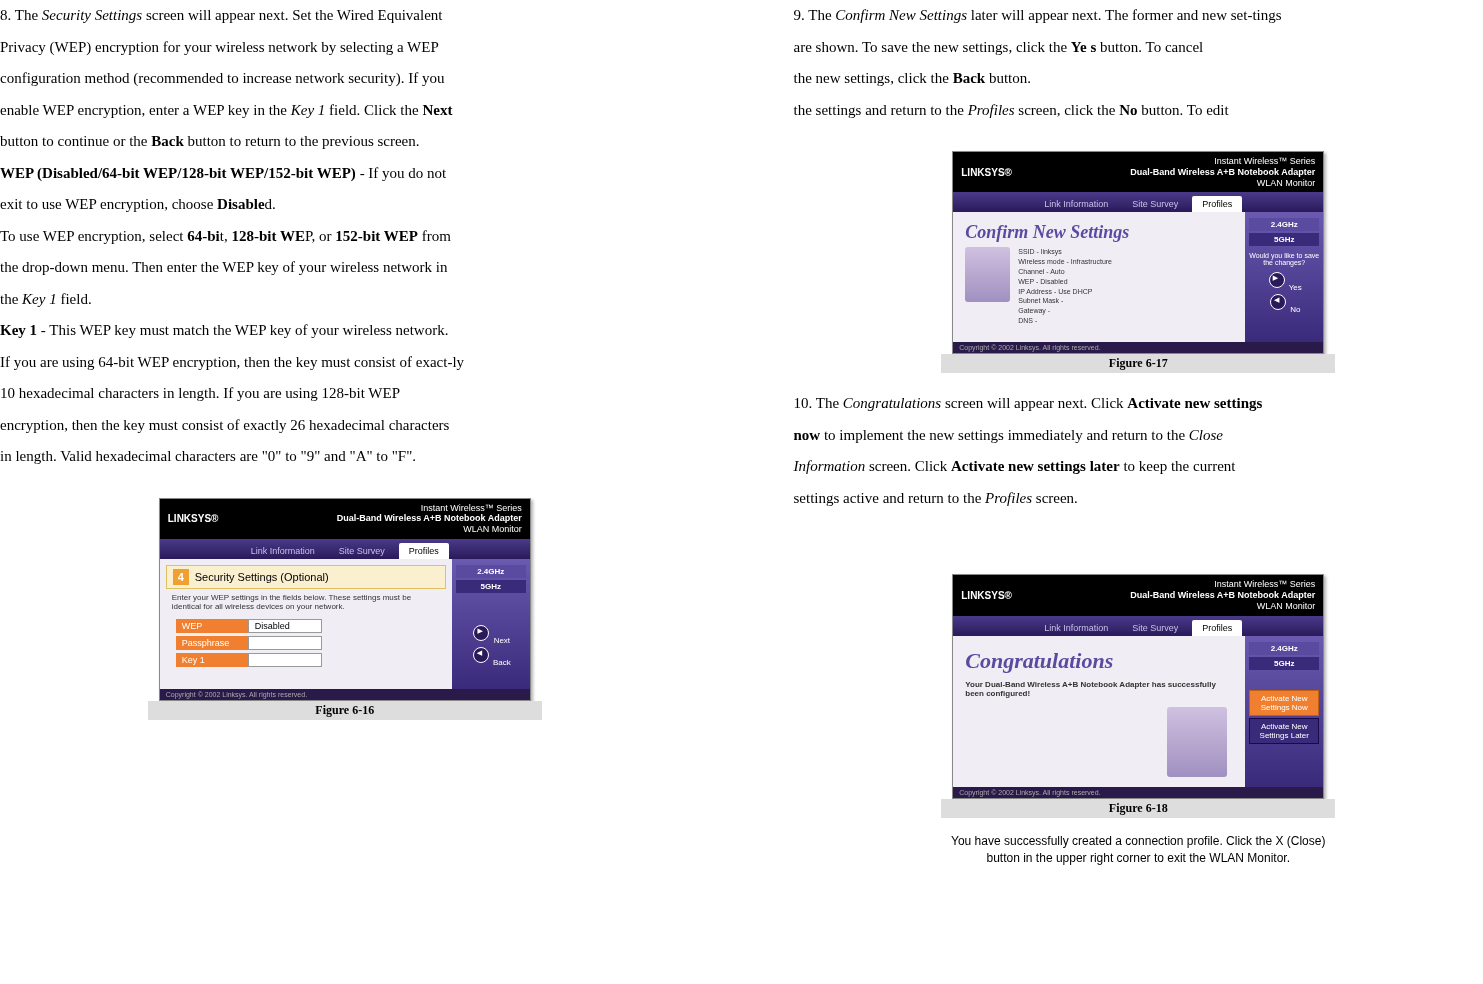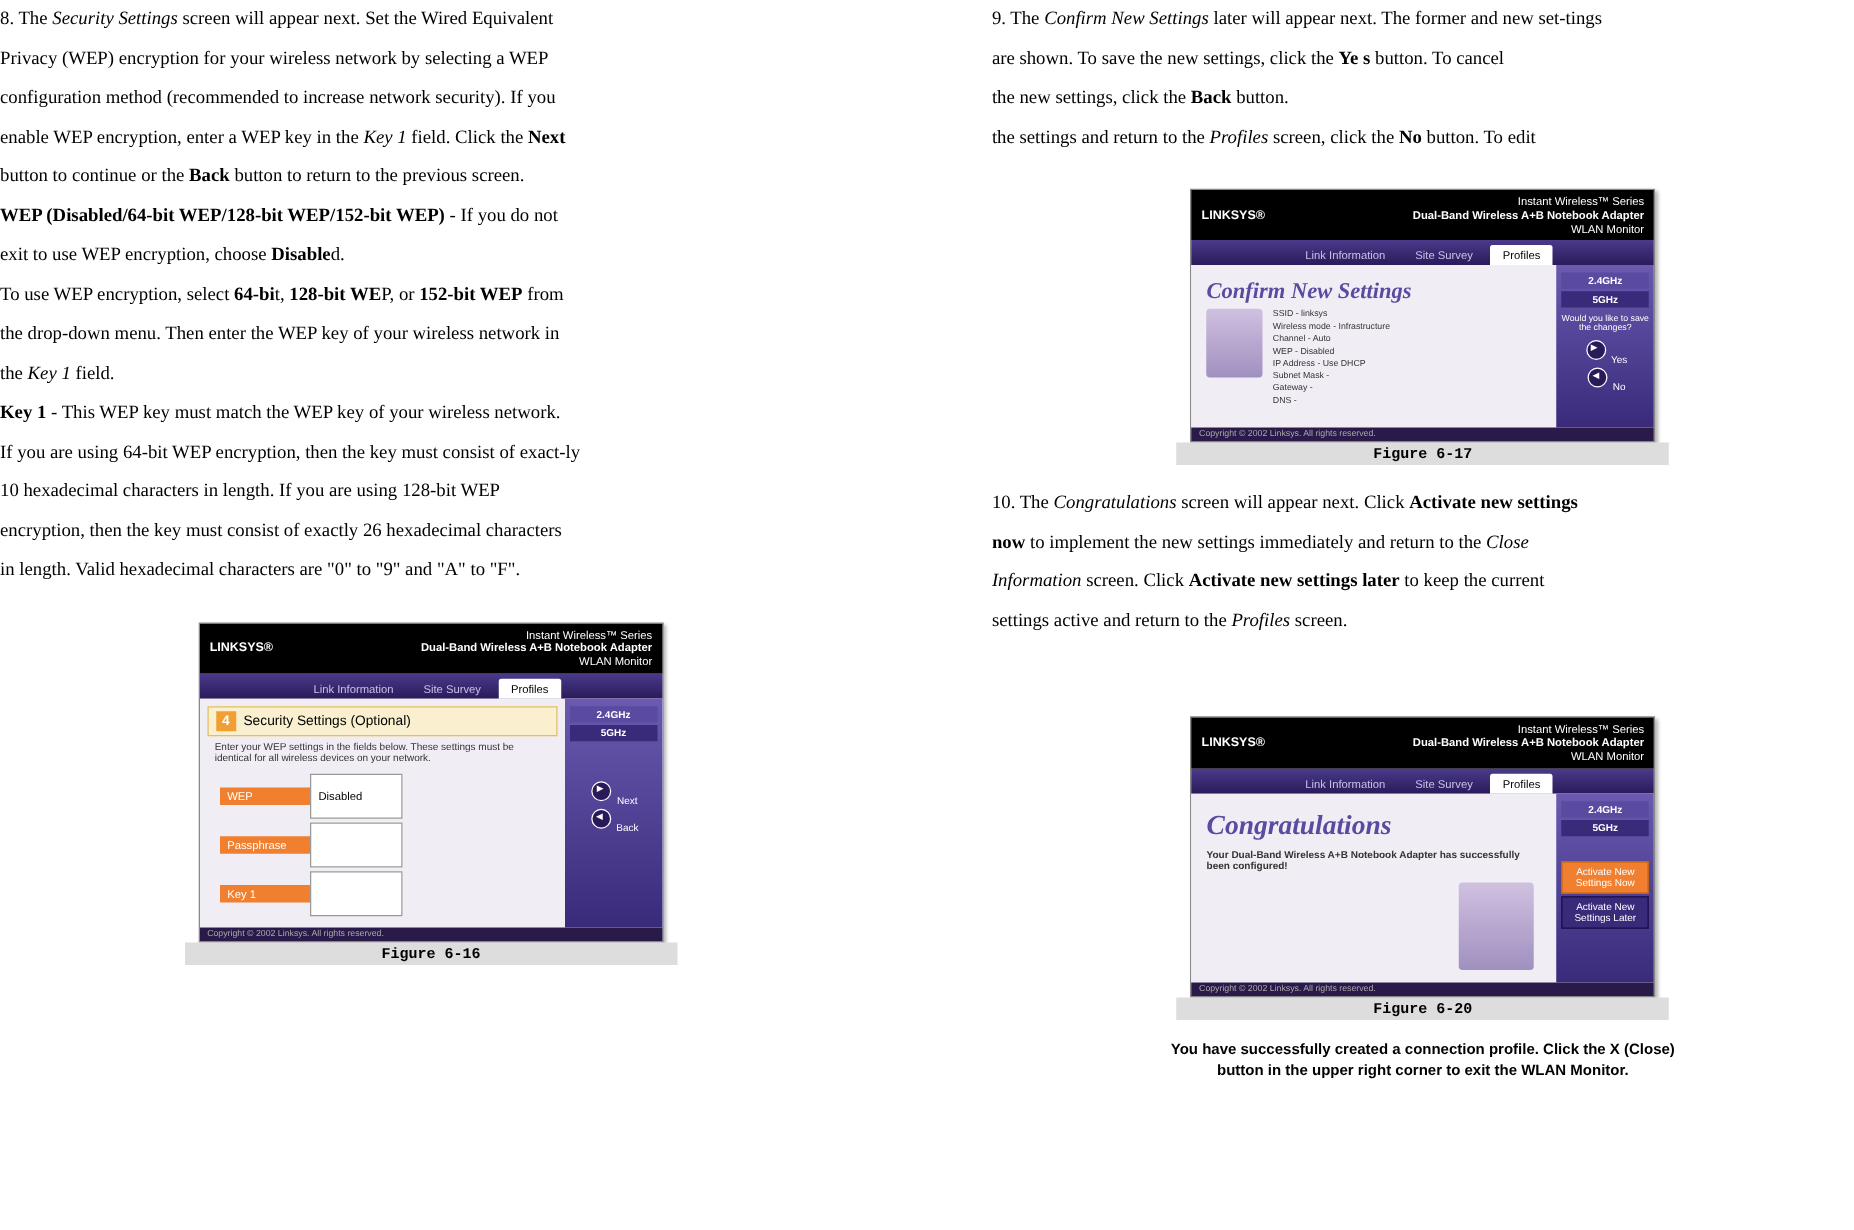--- a/index.html
+++ b/index.html
@@ -29,21 +29,21 @@
   }
   .b { font-weight: bold; }
   .i { font-style: italic; }
   .figure-block {
     text-align: center;
     margin: 25px 0 15px 0;
   }
   .fig-caption {
     display: block;
     background: #ddd;
-    font-family: Liberation Mono, monospace;
+    font-family: Liberation Serif, serif;
     font-weight: bold;
     font-size: 12px;
     padding: 2px 0;
     width: 394px;
     margin: 0 auto;
   }
   
   .fake-shot {
     width: 370px;
     margin: 0 auto;
@@ -167,21 +167,21 @@
   }
   .fs-field-label {
     background: #f08030;
     color: #fff;
     padding: 2px 6px;
     width: 60px;
   }
   .fs-field-input {
     background: #fff;
     border: 1px solid #999;
-    padding: 12px 6px;
+    padding: 1px 6px;
     min-width: 60px;
     color: #000;
   }
   .fs-footer {
     background: #2a1a4a;
     color: #aaa;
     font-size: 7px;
     padding: 2px 6px;
   }
   .fs-confirm-title {
@@ -227,21 +227,21 @@
     background: #3a2a7a;
     color: #fff;
     font-size: 8px;
     padding: 3px 4px;
     margin: 2px 0;
     text-align: center;
     border: 1px solid #1a0a4a;
   }
   .bottom-note {
     font-family: Arial, Helvetica, sans-serif;
-    font-weight: bold;
+    font-weight: normal;
     font-size: 12px;
     text-align: center;
     margin-top: 10px;
     line-height: 1.4;
   }
 </style>
 </head>
 <body>
 
 <div class="page">
@@ -428,21 +428,21 @@
             <div class="fs-badge24">2.4GHz</div>
             <div class="fs-badge5">5GHz</div>
             <div style="margin-top:20px;">
               <div class="fs-btn-orange">Activate New Settings Now</div>
               <div class="fs-btn-dark">Activate New Settings Later</div>
             </div>
           </div>
         </div>
         <div class="fs-footer">Copyright © 2002 Linksys. All rights reserved.</div>
       </div>
-      <span class="fig-caption">Figure 6-20</span>
+      <span class="fig-caption">Figure 6-18</span>
     </div>
 
     <div class="bottom-note">
       <div>You have successfully created a connection profile. Click the X (Close)</div>
       <div>button in the upper right corner to exit the WLAN Monitor.</div>
     </div>
   </div>
 </div>
 
 </body></html>

